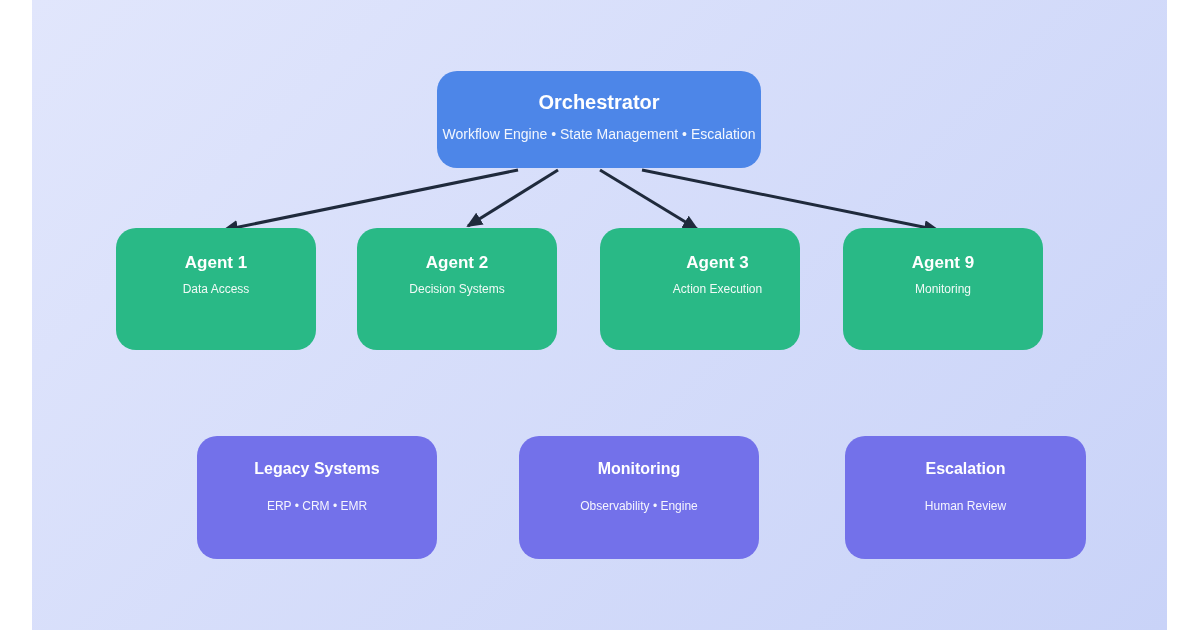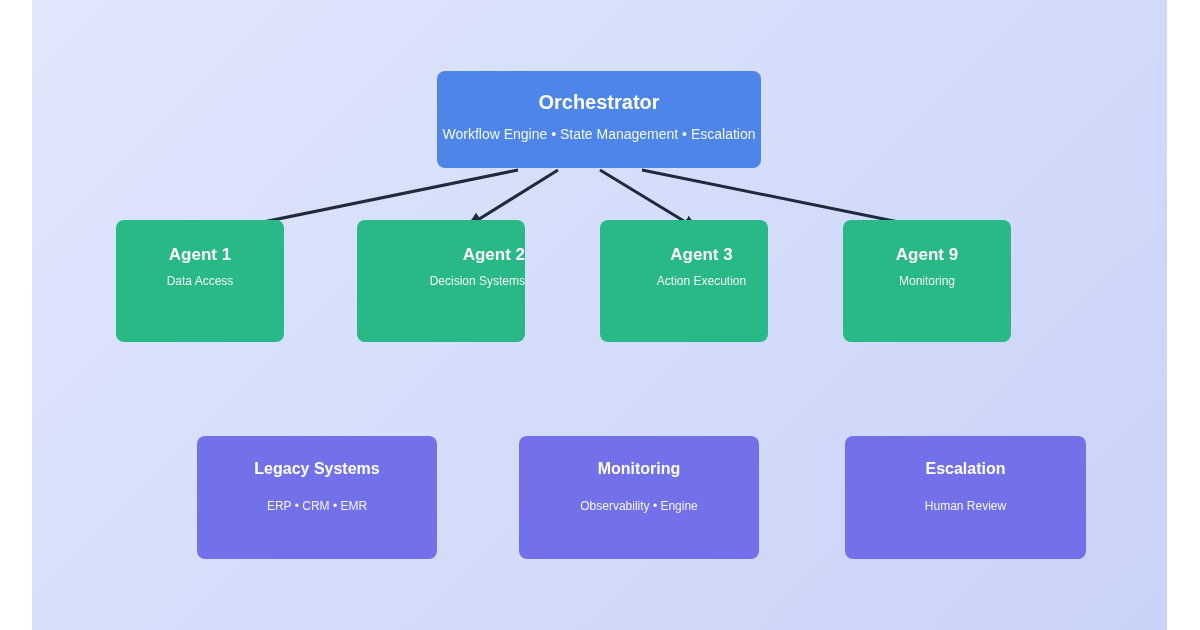--- a/index.html
+++ b/index.html
@@ -16,45 +16,45 @@
     background:linear-gradient(135deg, var(--canvas-bg-start,#e1e6fc) 0%, var(--canvas-bg-end,#c9d3f8) 100%);
   }
   .arrows {
     position:absolute; left:-32px; top:0; width:1200px; height:630px;
     pointer-events:none;
   }
   .arrows line { stroke:var(--arrow,#1f2a3c); stroke-width:3; }
   .arrows .head { fill:var(--arrow,#1f2a3c); }
   .node {
     position:absolute;
-    border-radius:8px;
+    border-radius:20px;
     color:var(--title-text,#ffffff);
     text-align:center;
     display:flex; flex-direction:column; align-items:center;
   }
   .node .title { font-weight:bold; }
   .node .subtitle { color:rgba(255,255,255,0.93); }
 
   .orchestrator {
     left:405px; top:71px; width:324px; height:97px;
     background:var(--orchestrator,#4d86e8);
     padding-top:20px;
   }
   .orchestrator .title { font-size:20px; }
   .orchestrator .subtitle { font-size:14px; margin-top:12px; }
 
   .agent {
-    top:220px; width:168px; height:122px;
+    top:228px; width:200px; height:122px;
     background:var(--agent,#29b986);
     padding-top:25px;
   }
   .agent .title { font-size:17px; }
   .agent .subtitle { font-size:12px; margin-top:9px; }
   .agent-1 { left:84px; }
-  .agent-2 { left:325px;align-items:flex-end; }
+  .agent-2 { left:325px; }
   .agent-3 { left:568px;padding-left:35px; }
   .agent-4 { left:811px; }
 
   .system {
     top:436px; height:123px; width:240px;
     background:var(--system,#7371ea);
     padding-top:24px;
   }
   .system .title { font-size:16px; }
   .system .subtitle { font-size:12px; margin-top:21px; }

